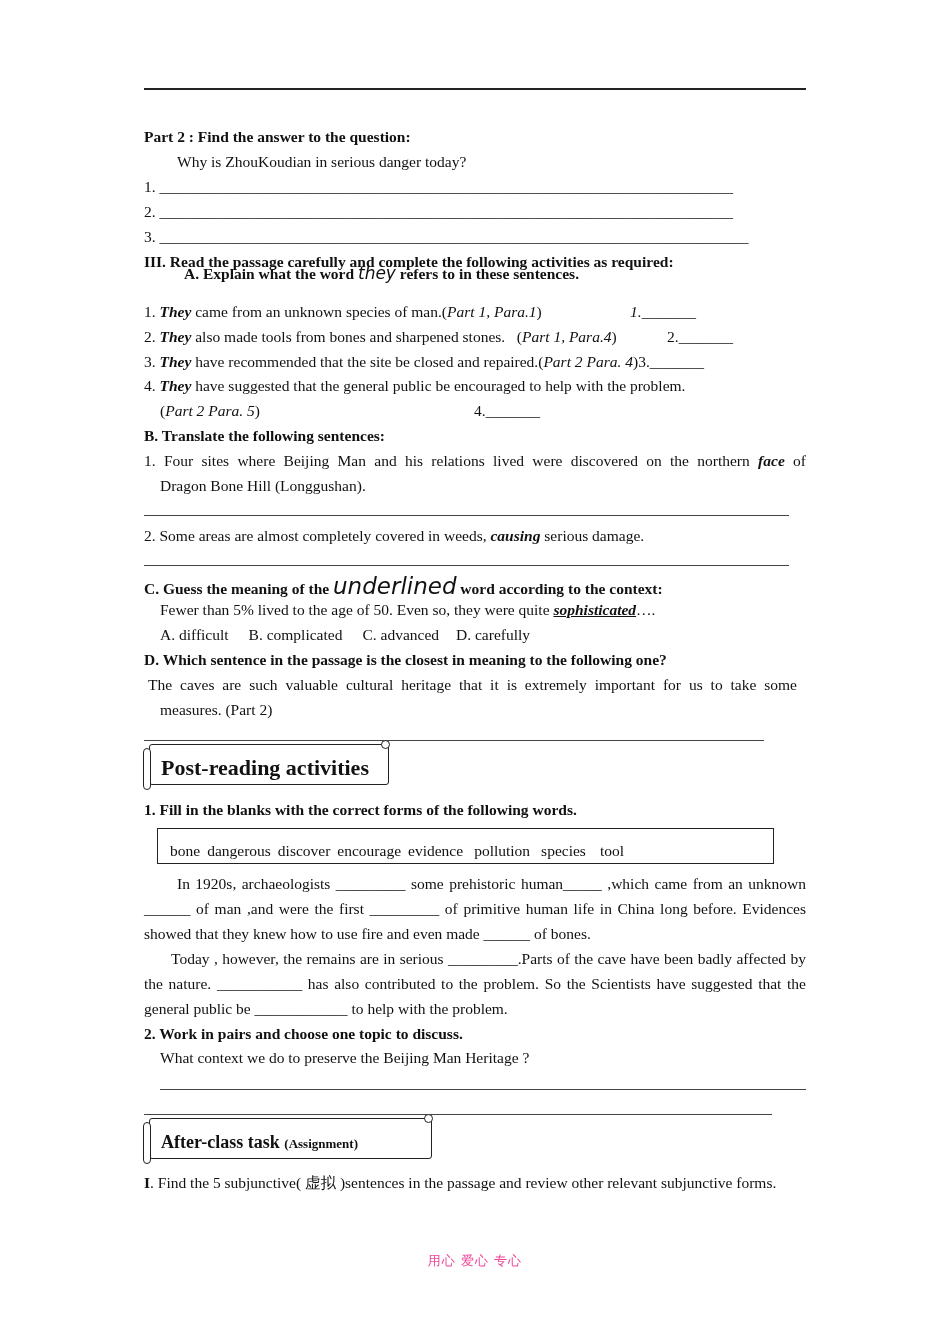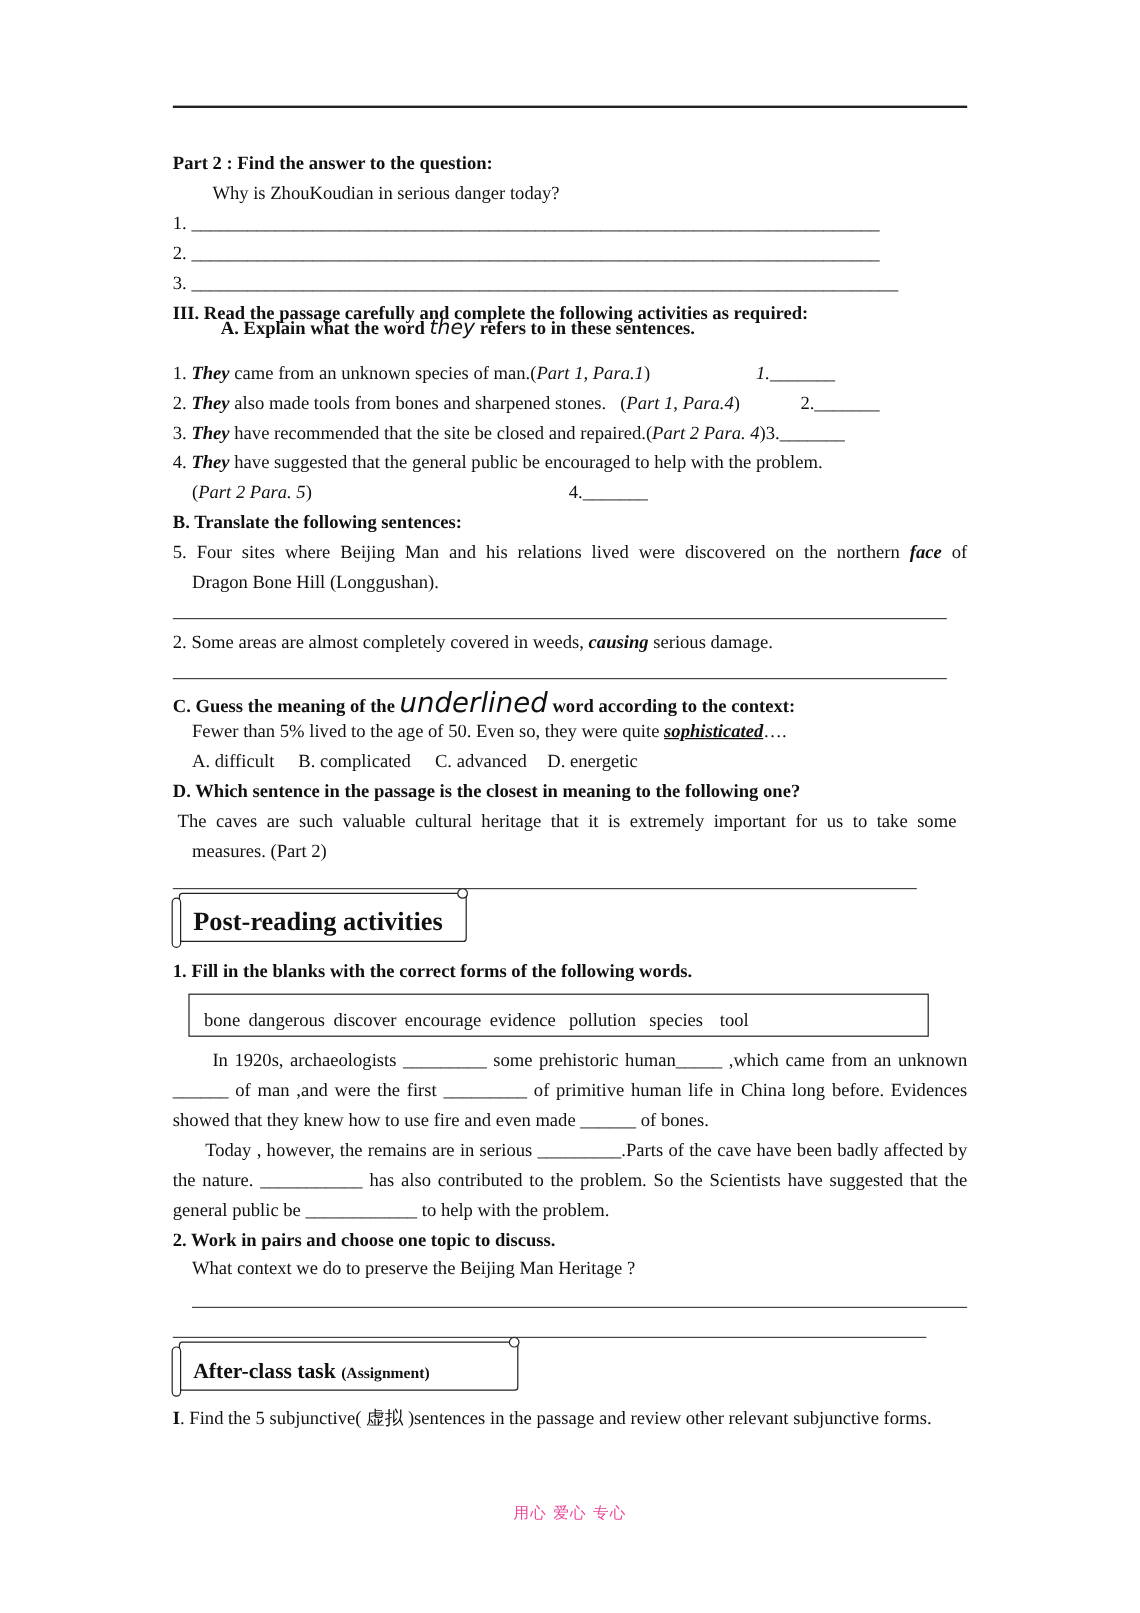--- a/index.html
+++ b/index.html
@@ -50,37 +50,37 @@
 </div>
 
 <div class="line" style="top:376px;">
   <span>4. </span><span class="bi">They</span><span> have suggested that the general public be encouraged to help with the problem.</span>
 </div>
 <div class="line" style="top:401px; left:160px;">(<span class="i">Part 2 Para. 5</span><span>)</span></div>
 <div class="line" style="top:401px; left:474px;text-align:center;">4._______</div>
 
 <div class="line b" style="top:426px;">B. Translate the following sentences:</div>
 <div class="line" style="top:451px; width:662px; text-align:justify; text-align-last:justify;">
-  <span>5. Four sites where Beijing Man and his relations lived were discovered on the northern </span><span class="bi">face</span><span> of</span>
+  <span>1. Four sites where Beijing Man and his relations lived were discovered on the northern </span><span class="bi">face</span><span> of</span>
 </div>
 <div class="line" style="top:476px; left:160px;">Dragon Bone Hill (Longgushan).</div>
 <div class="blankline" style="left:144px; top:515px; width:645px;"></div>
 <div class="line" style="top:526px;">
   <span>2. Some areas are almost completely covered in weeds, </span><span class="bi">causing</span><span> serious damage.</span>
 </div>
 <div class="blankline" style="left:144px; top:565px; width:645px;"></div>
 
 <div class="line b" style="top:576px;">
   <span>C. Guess the meaning of the </span><span class="i" style="font-family:'DejaVu Sans',sans-serif;font-weight:normal;font-size:23px;">underlined</span><span> word according to the context:</span>
 </div>
 <div class="line" style="top:600px; left:160px;">
   <span>Fewer than 5% lived to the age of 50. Even so, they were quite </span><span class="bi ul">sophisticated</span><span>….</span>
 </div>
 <div class="line" style="top:625px; left:160px;">
-  <span>A. difficult</span><span class="sp" style="width:20px;"></span><span>B. complicated</span><span class="sp" style="width:20px;"></span><span>C. advanced</span><span class="sp" style="width:17px;"></span><span>D. energetic</span>
+  <span>A. difficult</span><span class="sp" style="width:20px;"></span><span>B. complicated</span><span class="sp" style="width:20px;"></span><span>C. advanced</span><span class="sp" style="width:17px;"></span><span>D. carefully</span>
 </div>
 
 <div class="line b" style="top:650px;">D. Which sentence in the passage is the closest in meaning to the following one?</div>
 <div class="line" style="top:675px; left:148px; width:649px; text-align:justify; text-align-last:justify;">The caves are such valuable cultural heritage that it is extremely important for us to take some</div>
 <div class="line" style="top:700px; left:160px;">measures. (Part 2)</div>
 <div class="blankline" style="left:144px; top:740px; width:620px;"></div>
 
 <div class="scroll-box" style="left:149px; top:744px; width:238px; height:39px;"></div>
 <div class="scroll-left" style="left:143px; top:748px; height:40px;"></div>
 <div class="scroll-knob" style="left:381px; top:740px;"></div>

